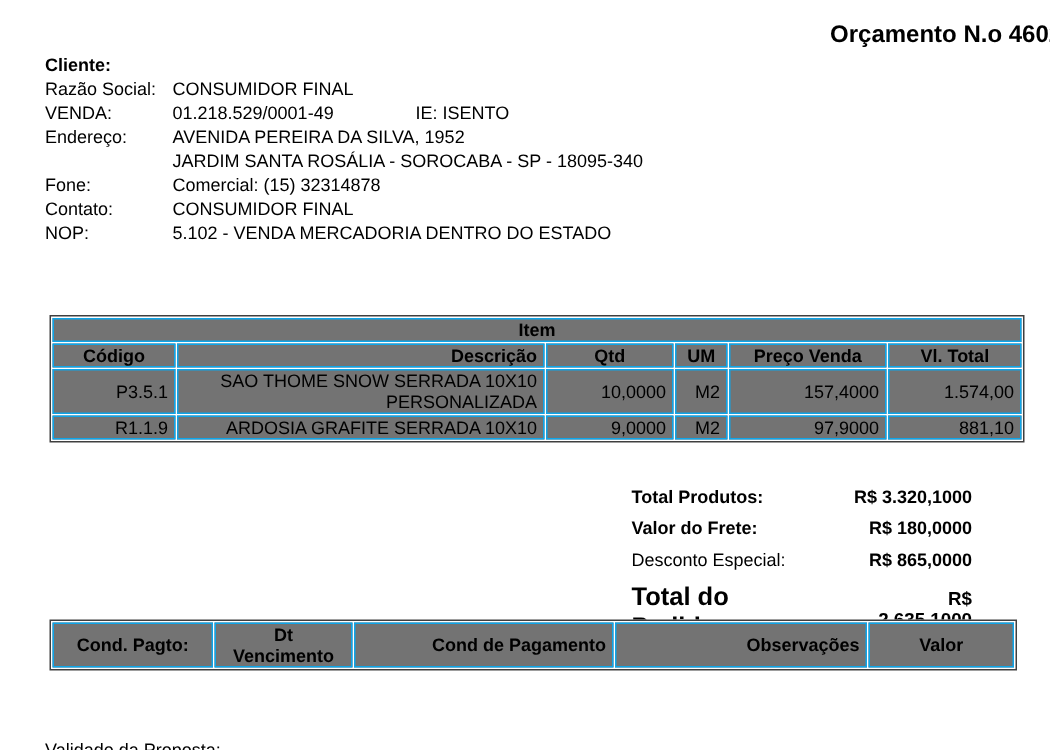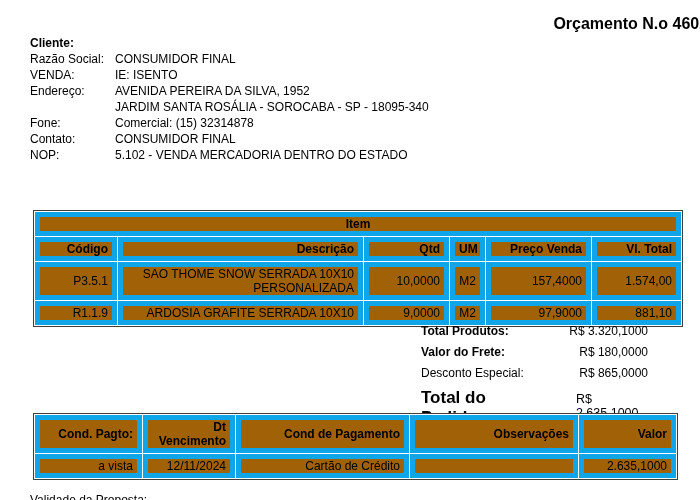--- a/index.html
+++ b/index.html
@@ -15,34 +15,34 @@
   
   .client{position:absolute;left:30px;top:35px;}
   .crow{display:flex;line-height:16px;}
   .clabel{width:85px;flex:0 0 85px;}
   .bold{font-weight:bold;}
   .cnpj-val{display:inline-block;width:162px;}
   
   table{border-collapse:separate;border-spacing:1px;table-layout:fixed;}
   table.doc{border:1px solid #3f3f3f;background:#fff;}
   table.doc td,table.doc th{
-    border:5px solid #0ea5e9;padding:0 4px;font-size:12px;
-    overflow:hidden;white-space:normal;vertical-align:middle;background:#a16207;
+    border:1px solid #0ea5e9;padding:0 4px;font-size:12px;
+    overflow:hidden;white-space:normal;vertical-align:middle;background:#737373;
   }
   table.doc th{font-weight:bold;}
   .items{position:absolute;left:33px;top:210px;width:641px;}
   .items .caption th{text-align:center;height:14px;}
   .items td{height:14px;}
-  .al{text-align:right;} .ac{text-align:right;} .ar{text-align:right;}
+  .al{text-align:right;} .ac{text-align:center;} .ar{text-align:right;}
   
   .totals{position:absolute;left:421px;top:324px;width:227px;}
   .tot-row{display:flex;justify-content:space-between;align-items:baseline;height:21px;}
   .tot-label{font-weight:bold;}
   .tot-label.normal{font-weight:normal;}
-  .tot-value{font-weight:normal;}
+  .tot-value{font-weight:bold;text-align:right;}
   .tot-grand{margin-top:1px;}
   .tot-grand .tot-label{font-size:17px;}
   .tot-grand .tot-value{font-size:12.5px;margin-left:39px;}
   
   .payment{position:absolute;left:33px;top:413px;width:637px;}
   .payment th{height:14px;}
   .payment td{height:14px;}
   
   .validade{position:absolute;left:30px;top:492px;line-height:16px;}
 </style>
@@ -54,20 +54,21 @@
 <div class="client">
   <div class="crow">
     <span class="clabel bold">Cliente:</span>
   </div>
   <div class="crow">
     <span class="clabel">Razão Social:</span>
     <span>CONSUMIDOR FINAL</span>
   </div>
   <div class="crow">
     <span class="clabel">VENDA:</span>
+    <span class="cnpj-val">01.218.529/0001-49</span>
     <span>IE:  ISENTO</span>
   </div>
   <div class="crow">
     <span class="clabel">Endereço:</span>
     <span>
       <div>AVENIDA PEREIRA DA SILVA, 1952</div>
       <div>JARDIM SANTA ROSÁLIA - SOROCABA - SP - 18095-340</div>
     </span>
   </div>
   <div class="crow">
@@ -152,23 +153,16 @@
       <col style="width:97px">
   </colgroup>
   <tbody>
       <tr>
     <th class="ac">Cond. Pagto:</th>
     <th class="ac">Dt Vencimento</th>
     <th class="al">Cond de Pagamento</th>
     <th class="al">Observações</th>
     <th class="ac">Valor</th>
   </tr>
-  <tr>
-    <td class="ac">a vista</td>
-    <td class="ac">12/11/2024</td>
-    <td class="al">Cartão de Crédito</td>
-    <td class="al"></td>
-    <td class="ac">2.635,1000</td>
-  </tr>
 </tbody>
   </table>
 
 <div class="validade">Validade da Proposta:</div>
 
 </body></html>

